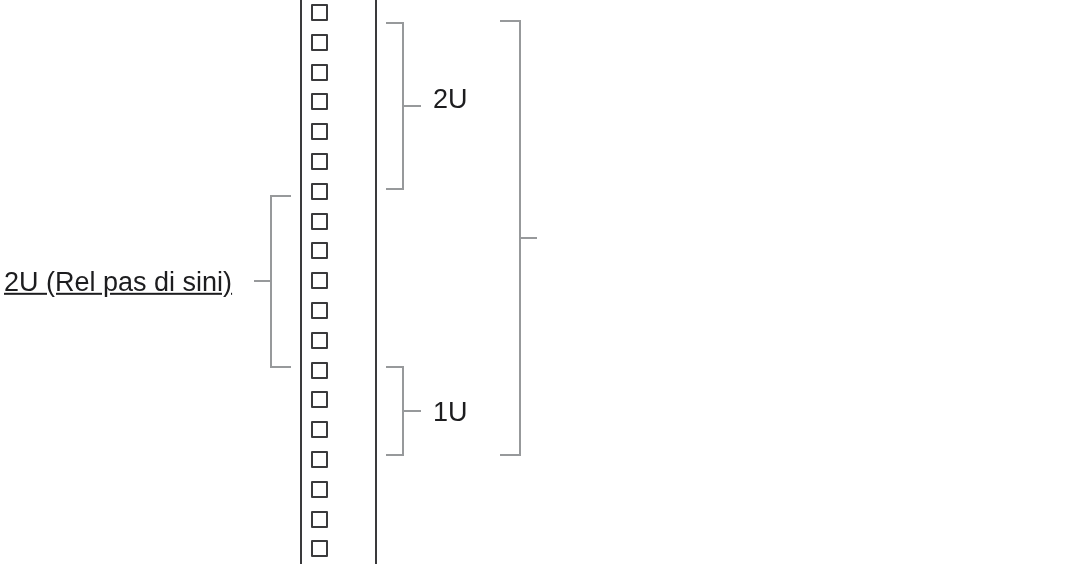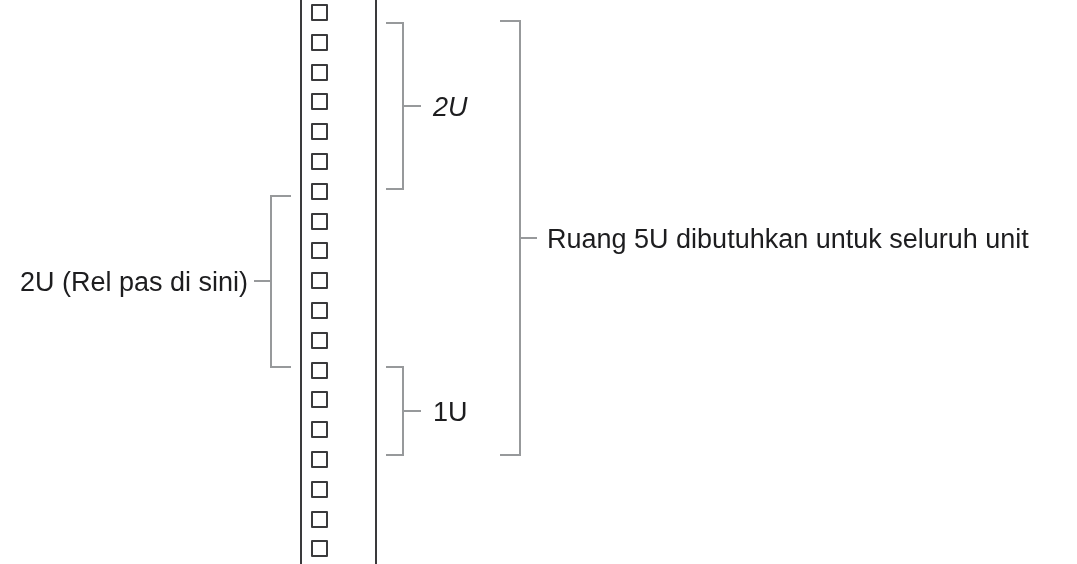--- a/index.html
+++ b/index.html
@@ -59,27 +59,27 @@
     background: var(--bracket, #97999b);
   }
   .label {
     position: absolute;
     font-size: 27px;
     line-height: 1.2;
     white-space: nowrap;
     transform: translateY(-50%);
   }
   
-  #label-left   { left: 20px;   top: 282px; }
+  #label-left   { left: 4px;   top: 282px; text-decoration: underline; }
   #tick-left    { left: 254px; top: 280px; width: 16px; }
   #bracket-left { left: 270px; top: 195px; width: 21px; height: 173px; }
   
   #bracket-2u { left: 386px; top: 22px;  width: 18px; height: 168px; }
   #tick-2u    { left: 403px; top: 105px; width: 18px; }
-  #label-2u   { left: 433px; top: 107px; font-style: italic; }
+  #label-2u   { left: 433px; top: 99px; }
   
   #bracket-1u { left: 386px; top: 366px; width: 18px; height: 90px; }
   #tick-1u    { left: 403px; top: 410px; width: 18px; }
   #label-1u   { left: 433px; top: 412px; text-align: right; }
   
   #bracket-5u { left: 500px; top: 20px;  width: 21px; height: 436px; }
   #tick-5u    { left: 520px; top: 237px; width: 17px; }
   #label-5u   { left: 547px; top: 239px; }
 </style>
 </head>
@@ -118,15 +118,14 @@
   <div class="bracket open-left" id="bracket-2u"></div>
   <div class="tick" id="tick-2u"></div>
   <div class="label" id="label-2u">2U</div>
 
   <div class="bracket open-left" id="bracket-1u"></div>
   <div class="tick" id="tick-1u"></div>
   <div class="label" id="label-1u">1U</div>
 
   <div class="bracket open-left" id="bracket-5u"></div>
   <div class="tick" id="tick-5u"></div>
-  <div class="label" id="label-5u">Ruang 5U dibutuhkan untuk seluruh unit</div>
 
 </div>
 
 </body></html>

